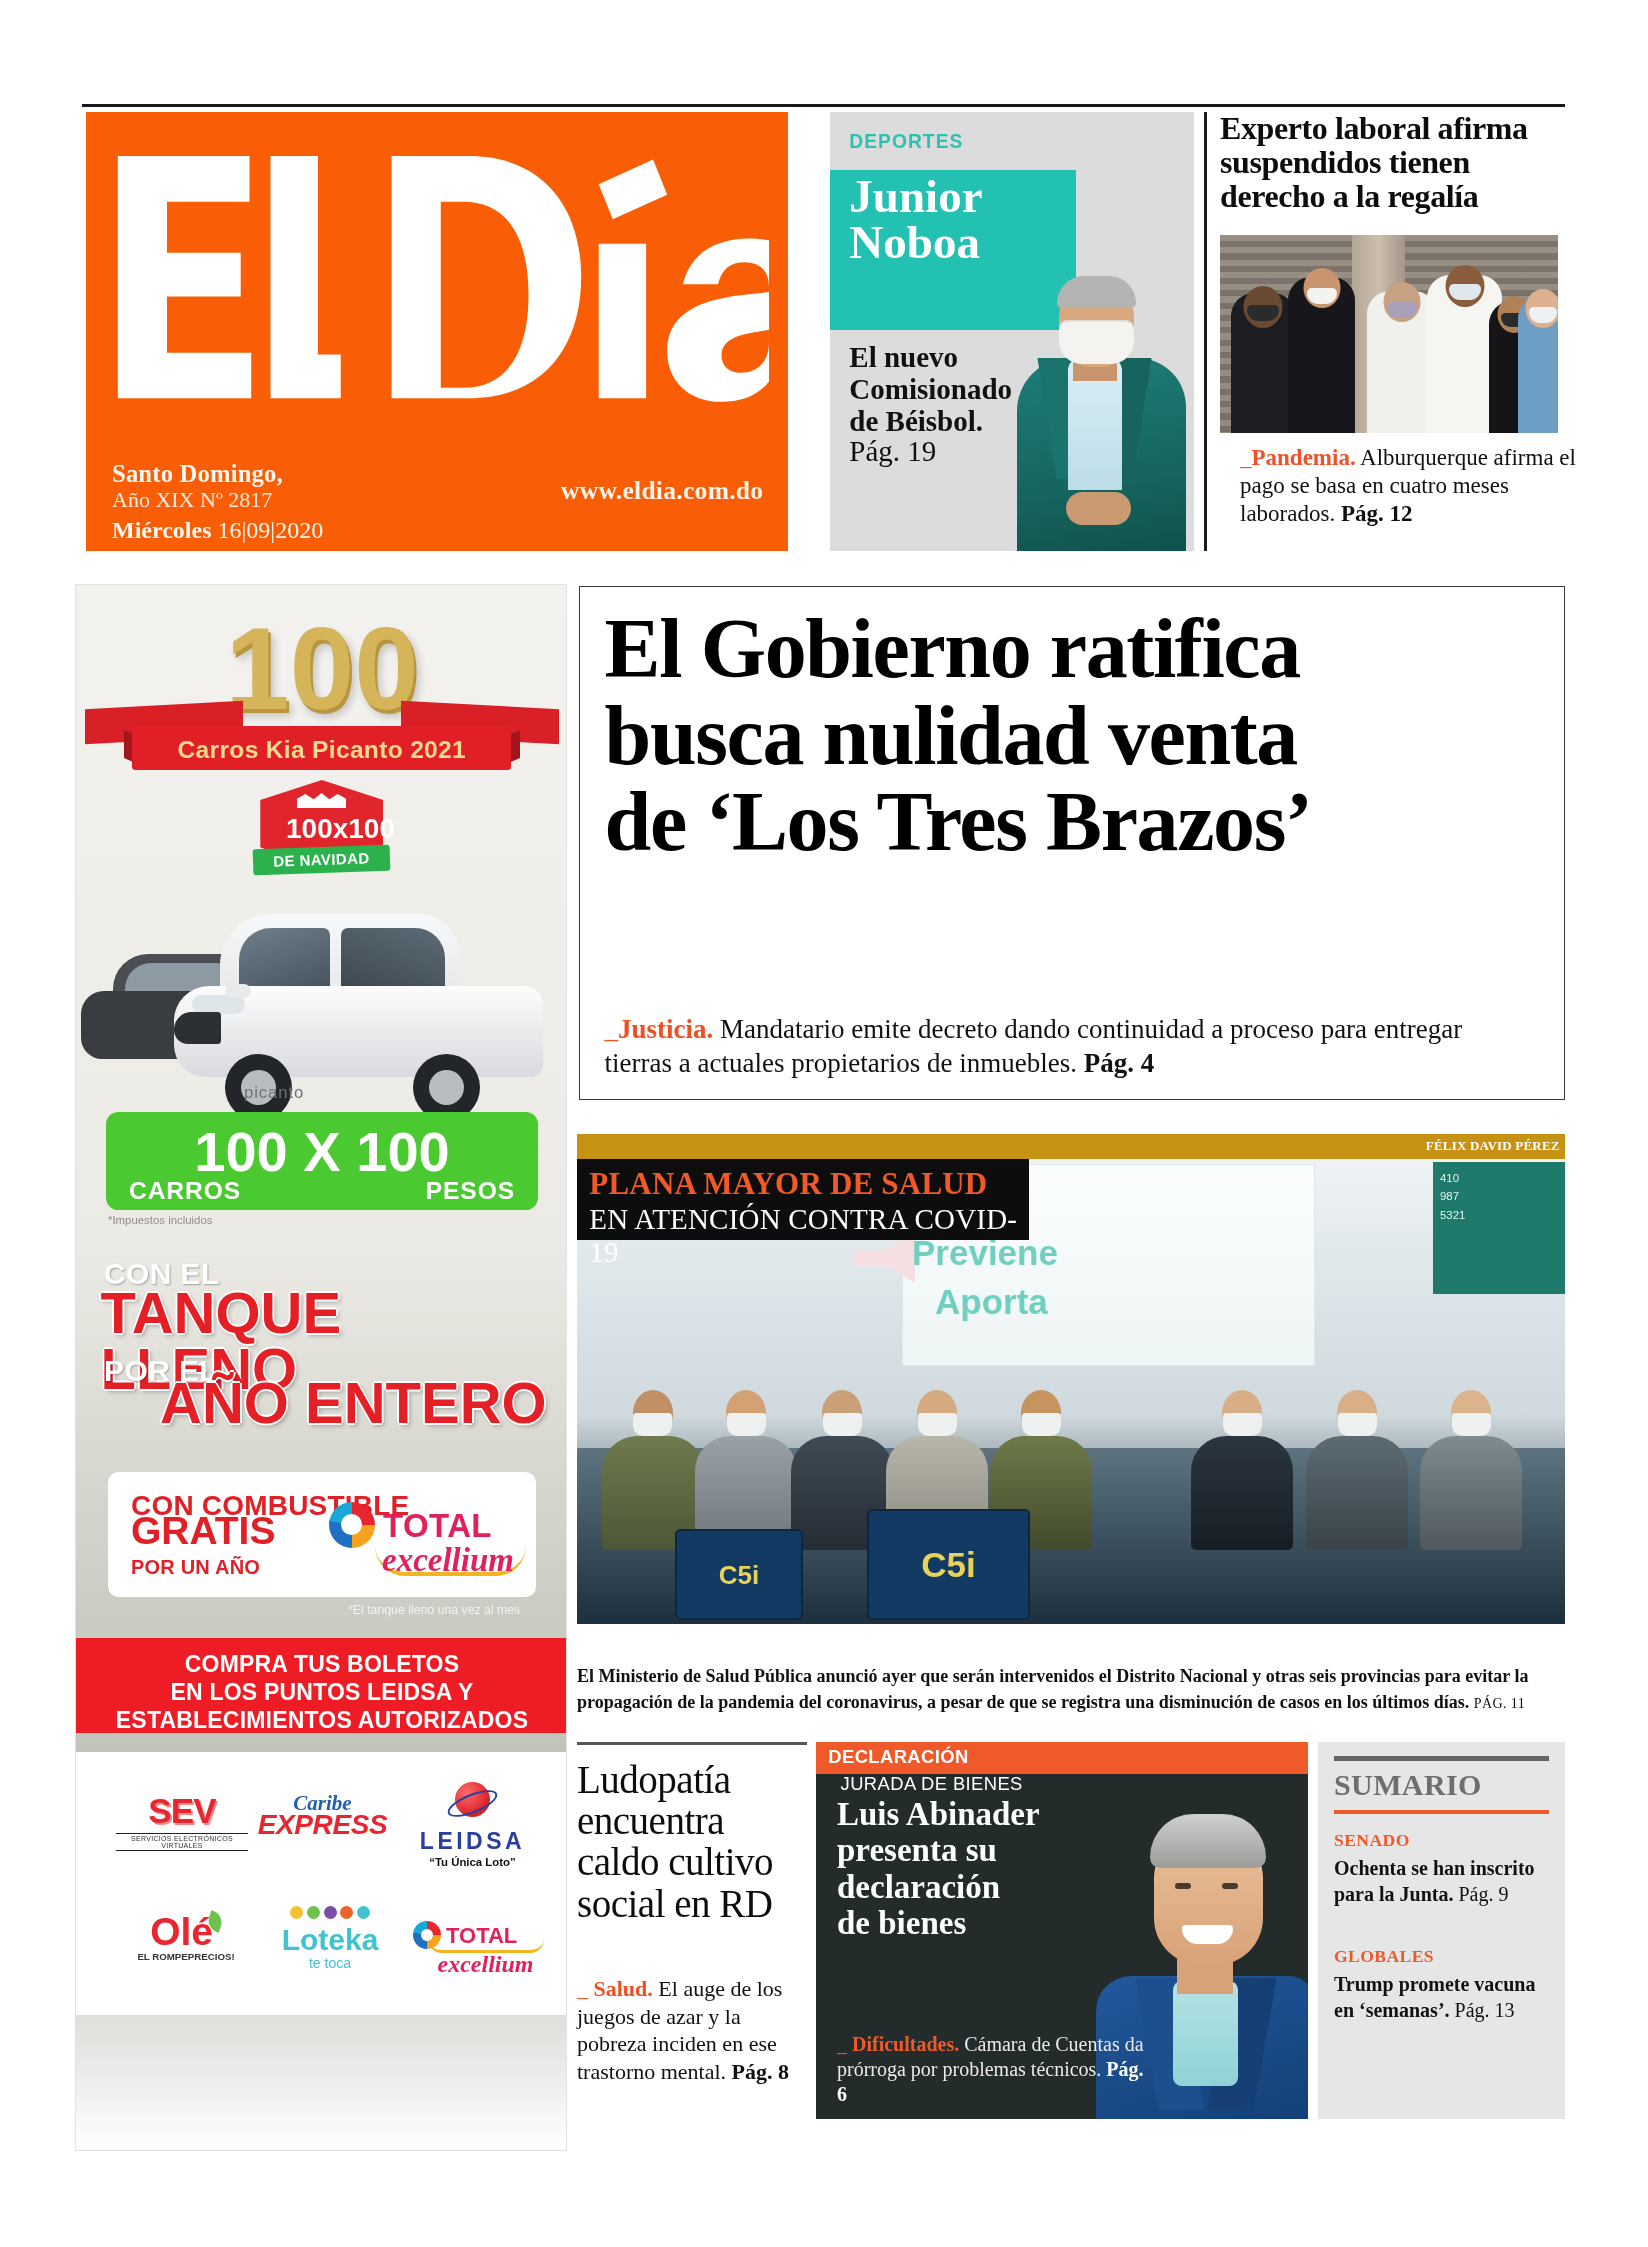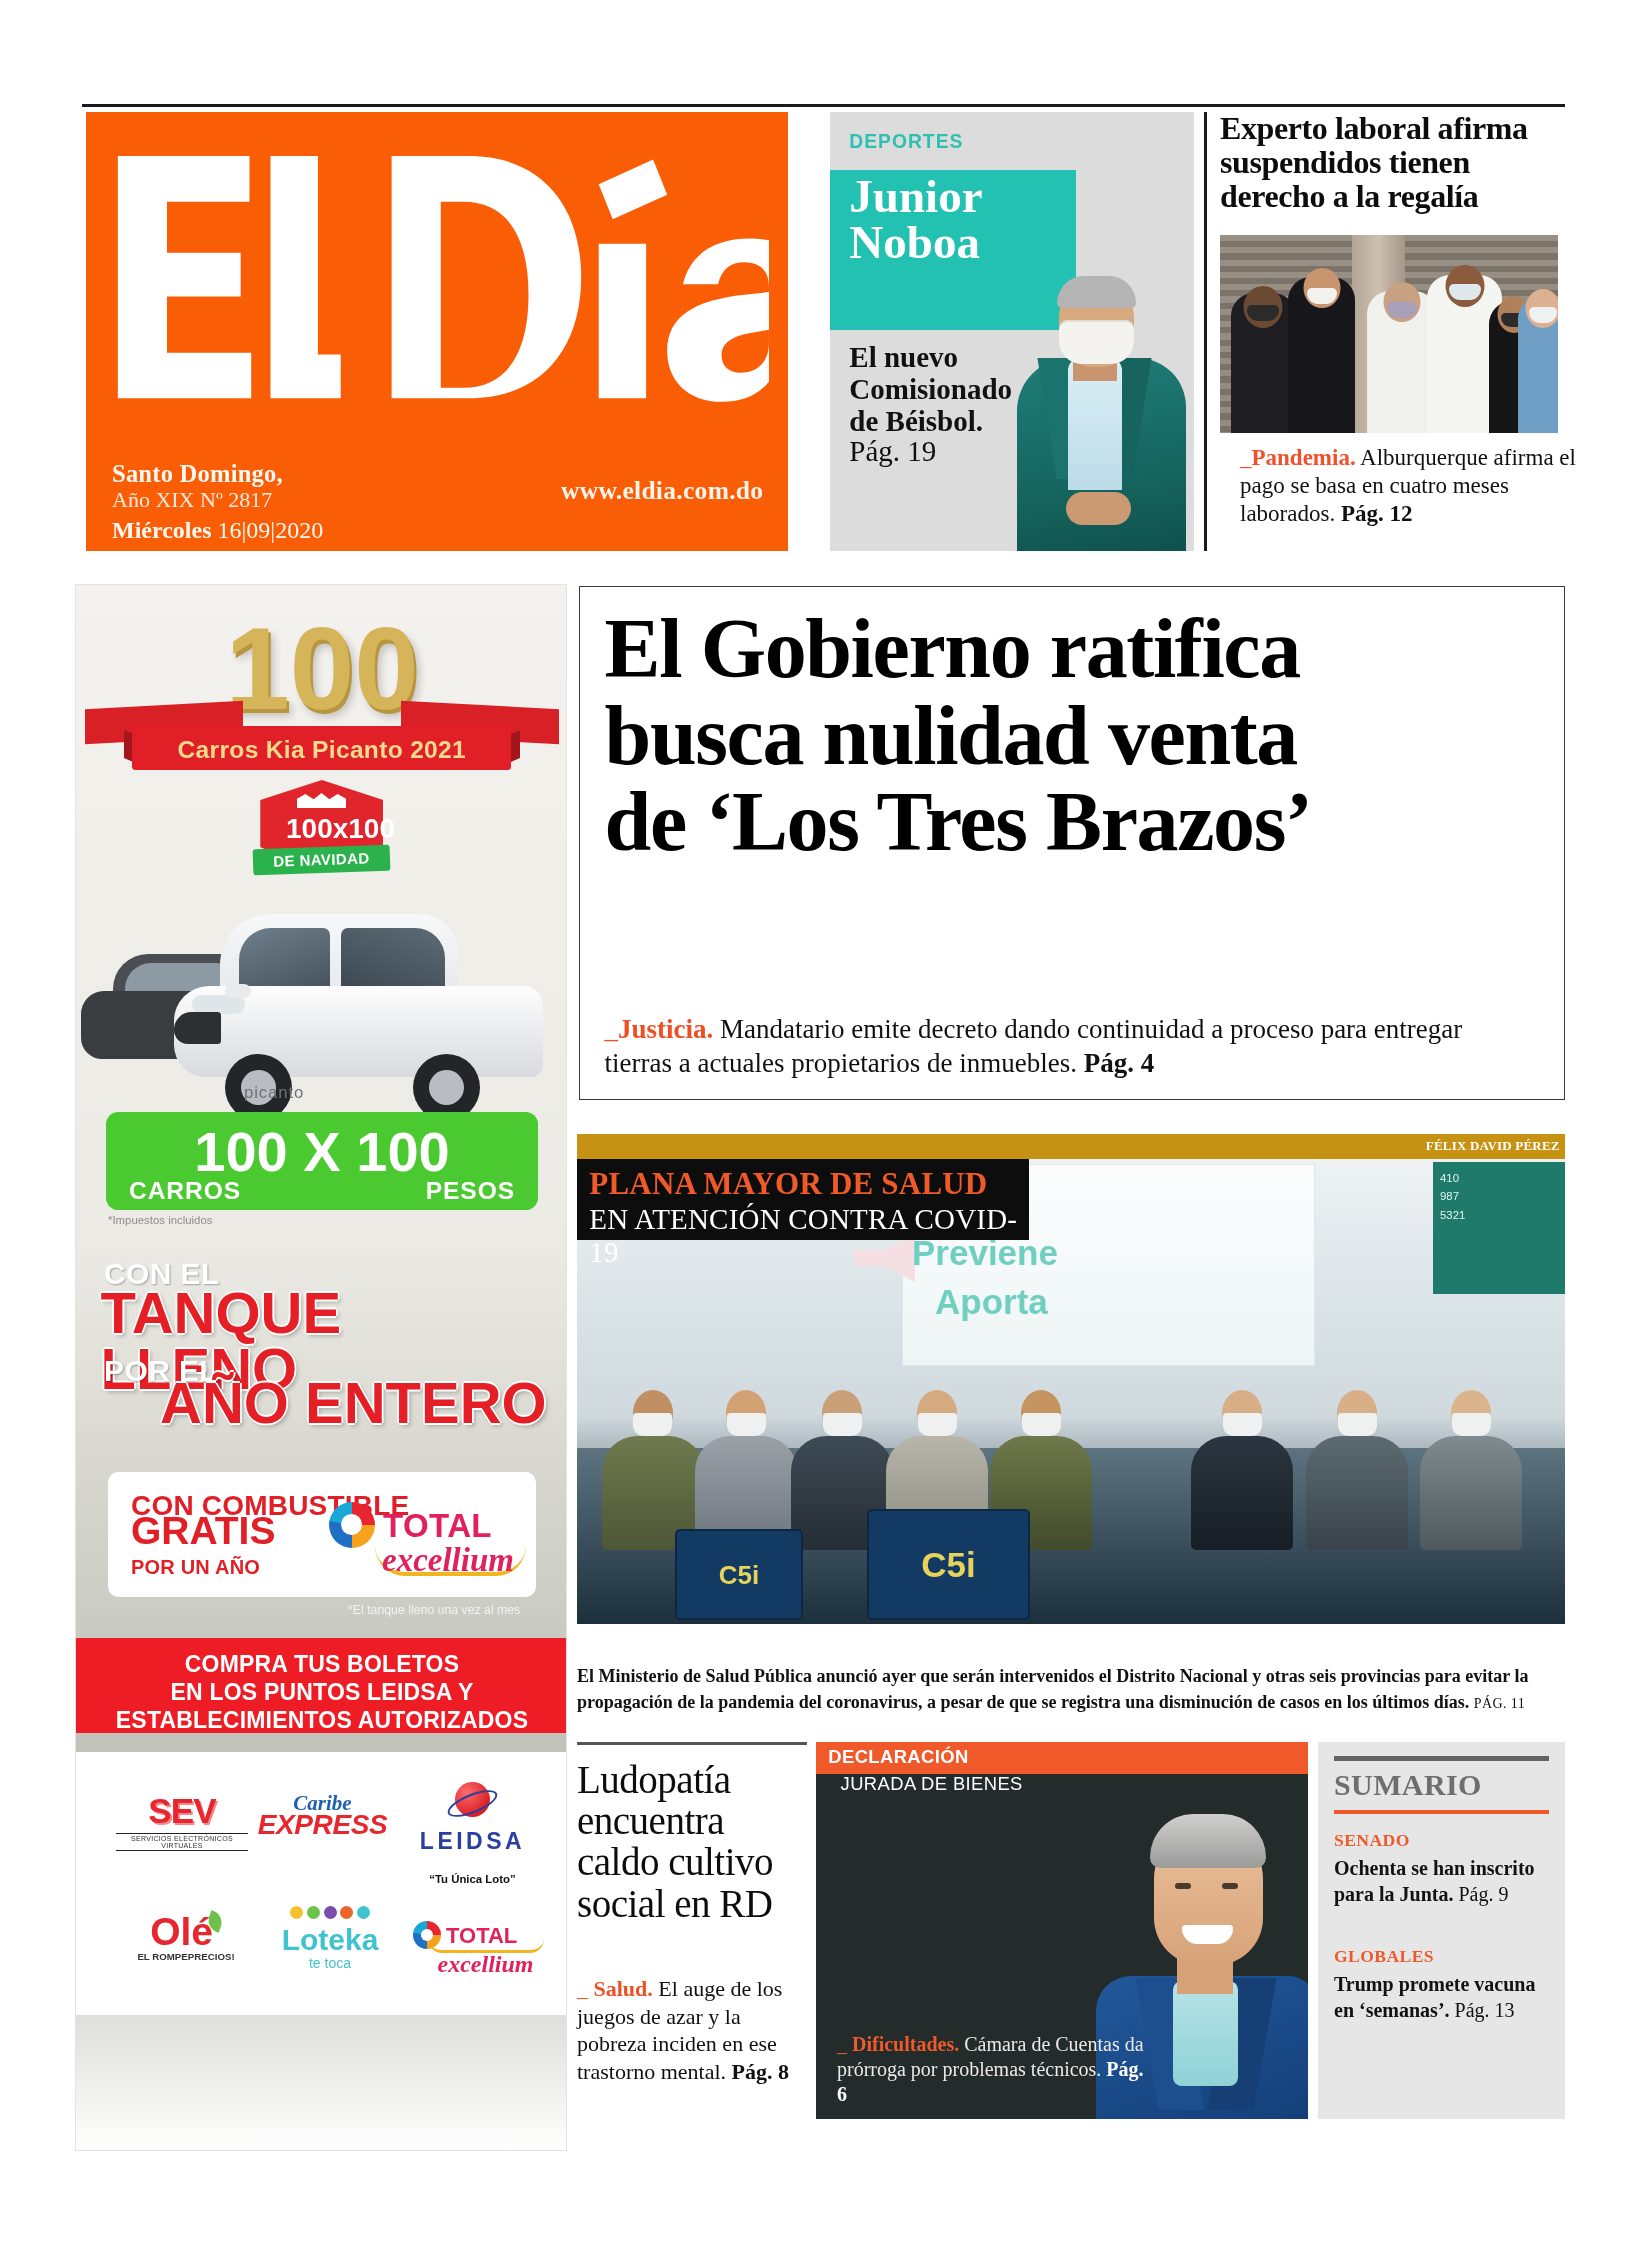--- a/index.html
+++ b/index.html
@@ -239,21 +239,21 @@
   .lg-cex .c { font-family:"Liberation Serif", serif; font-style:italic; font-weight:bold; font-size:21px; color:#1e5fae; }
   .lg-cex .e { font-family:"Liberation Sans", sans-serif; font-style:italic; font-weight:bold; font-size:28px; color:#e8262f;
                margin-top:-7px; letter-spacing:-0.4px;}
   .lg-lei { left:323px; top:26px; width:147px; }
   .lg-lei .orb { position:relative; margin:0 auto 3.5px; width:46px; height:46px; }
   .lg-lei .orb i { position:absolute; left:5.3px; top:3.5px; width:35px; height:35px; border-radius:50%;
                    background:radial-gradient(circle at 34% 30%, #ff6b6b, #d81f26 70%); display:block;}
   .lg-lei .orb b { position:absolute; left:-3.5px; top:16px; width:53px; height:19.3px; border:2.6px solid #2a3f9e;
                    border-radius:50%; transform:rotate(-22deg); display:block; }
   .lg-lei .n { font-family:"Liberation Sans", sans-serif; font-weight:bold; font-size:23px; color:#2a3f9e; letter-spacing:3.5px;}
-  .lg-lei .t { font-family:"Liberation Sans", sans-serif; font-weight:bold; font-size:11.4px; color:#111; margin-top:18px;}
+  .lg-lei .t { font-family:"Liberation Sans", sans-serif; font-weight:bold; font-size:11.4px; color:#111; margin-top:1px;}
   .lg-ole { left:44px; top:160px; width:132px; }
   .lg-ole .m { font-family:"Liberation Sans", sans-serif; font-weight:bold; font-size:39px; color:#e8262f; line-height:1;}
   .lg-ole .leaf { display:inline-block; width:14px; height:19.3px; background:#6cc24a; border-radius:0 12.3px 0 12.3px;
                   transform:rotate(18deg); margin-left:-5.3px; vertical-align:top;}
   .lg-ole .s { font-family:"Liberation Sans", sans-serif; font-weight:bold; font-size:9.7px; color:#333; }
   .lg-lot { left:177px; top:154px; width:154px; }
   .lg-lot .dots { height:19.3px; }
   .lg-lot .dots i { display:inline-block; width:13px; height:13px; border-radius:50%; margin:0 1.8px; }
   .lg-lot .n { font-family:"Liberation Sans", sans-serif; font-weight:bold; font-size:30px; color:#3fc3cf; line-height:1; }
   .lg-lot .t { font-family:"Liberation Sans", sans-serif; font-size:14px; color:#3fc3cf; }
@@ -692,20 +692,26 @@
       <div class="abp-lapL"></div>
         <div class="abp-lapR"></div>
       <div class="abp-shirt"></div>
       <div class="abp-neck"></div>
       <div class="abp-head"></div>
       <div class="abp-hair"></div>
       <div class="abp-eyeL"></div>
         <div class="abp-eyeR"></div>
       <div class="abp-smile"></div>
     </div>
+    <div class="ab-h">
+      <span>Luis Abinader</span><br>
+      <span>presenta su</span><br>
+      <span>declaración</span><br>
+      <span>de bienes</span>
+    </div>
     <div class="ab-deck">
       <span class="dash">_</span> <span class="kick">Dificultades.</span><span> Cámara de Cuentas da prórroga por problemas técnicos. </span><b>Pág. 6</b>
     </div>
   </div>
 
   <div class="sumario">
     <div class="sm-top"></div>
     <div class="sm-title">SUMARIO</div>
     <div class="sm-rule"></div>
     <div class="sm-item sm-1">

